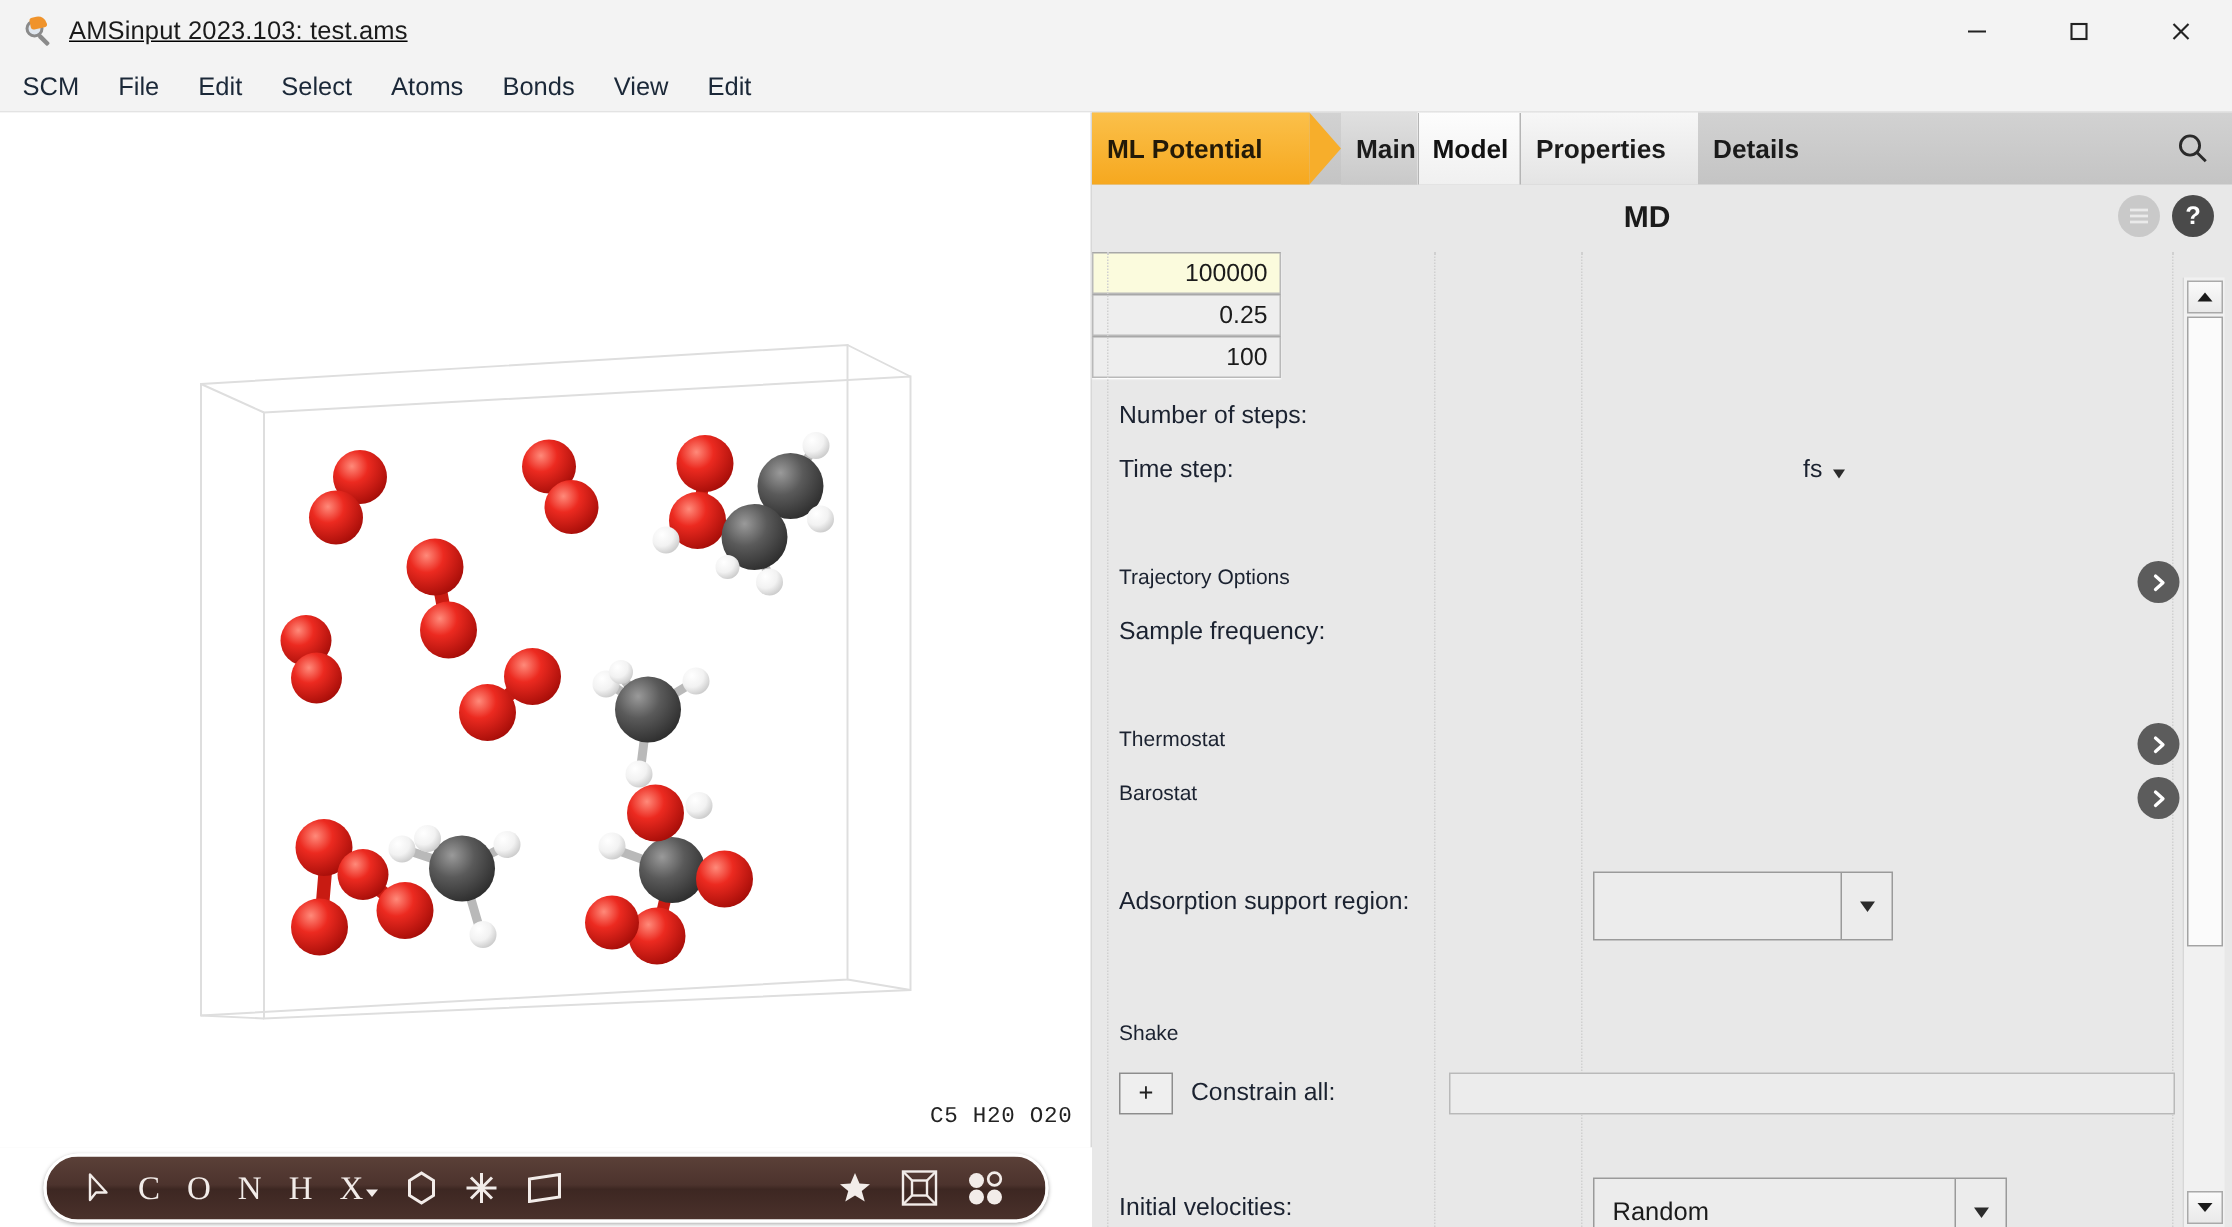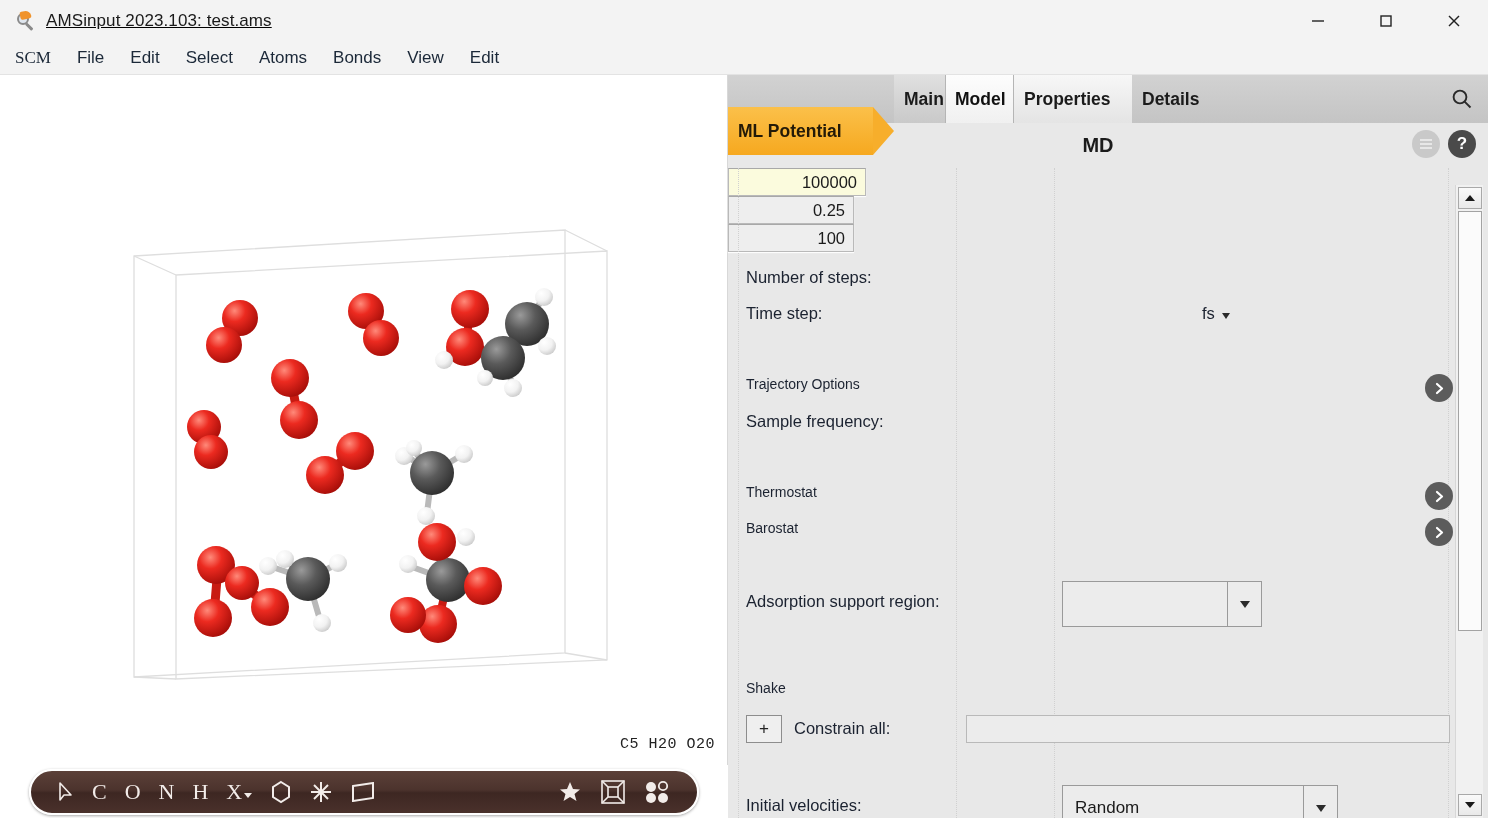--- a/index.html
+++ b/index.html
@@ -50,21 +50,21 @@
   
   .menubar {
     position: absolute; left: 0; top: 42px; width: 1488px; height: 33px;
     background: #f3f3f3; display: flex; align-items: center;
     border-bottom: 1px solid #e3e3e3;
   }
   .menu-item {
     font-size: 17px; color: #1b2838; padding: 2px 13px; cursor: default;
     white-space: nowrap;
   }
-  .menu-item:first-child { margin-left: 2px; font-family: Liberation Serif, serif; }
+  .menu-item:first-child { margin-left: 2px; }
 
   
   .viewer {
     position: absolute; left: 0; top: 75px; width: 728px; height: 690px;
     background: #ffffff; border-right: 1px solid #d8d8d8;
     overflow: hidden;
   }
   .viewer-formula {
     position: absolute; right: 12px; bottom: 12px;
     font-family: "Liberation Mono", monospace; font-size: 15px;
@@ -109,21 +109,20 @@
   }
   .tab {
     position: absolute; top: 0; height: 48px;
     display: flex; align-items: center;
     font-size: 17.5px; font-weight: bold; color: #1b1b1b;
     padding: 0 10px; cursor: default; white-space: nowrap;
   }
   .tab.orange {
     background: linear-gradient(to bottom, #fbc04a 0%, #f6a81f 100%);
     color: #231a08;
-    margin-top: 32px;
   }
   .tab.orange::after {
     content: ""; position: absolute; right: -21px; top: 0;
     width: 0; height: 0;
     border-top: 24px solid transparent; border-bottom: 24px solid transparent;
     border-left: 21px solid #f7ae2b;
   }
   .tab.plain {
     background: linear-gradient(to bottom, #e0e0e0 0%, #c9c9c9 100%);
   }
@@ -481,21 +480,21 @@
     <div class="formarea">
 
       <div class="dotted-col" style="left:10px;"></div>
       <div class="dotted-col" style="left:228px;"></div>
       <div class="dotted-col" style="left:326px;"></div>
       <div class="dotted-col" style="left:720px;"></div>
 
       <div class="row" style="left:18px; top:100px;">
         <div class="lbl">Number of steps:</div>
       </div>
-      <div class="inp yellow" style="left:334px; top:98px; width:138px;">100000</div>
+      <div class="inp yellow" style="left:334px; top:98px; width:126px;">100000</div>
 
       <div class="row" style="left:18px; top:136px;">
         <div class="lbl">Time step:</div>
       </div>
       <div class="inp" style="left:334px; top:134px; width:126px;">0.25</div>
       <div class="row" style="left:474px; top:136px;">
         <div class="lbl">fs</div>
         <div style="width:0;height:0;border-left:4px solid transparent;border-right:4px solid transparent;border-top:6px solid #2b2b2b;margin-left:7px;margin-top:4px;"></div>
       </div>
 

